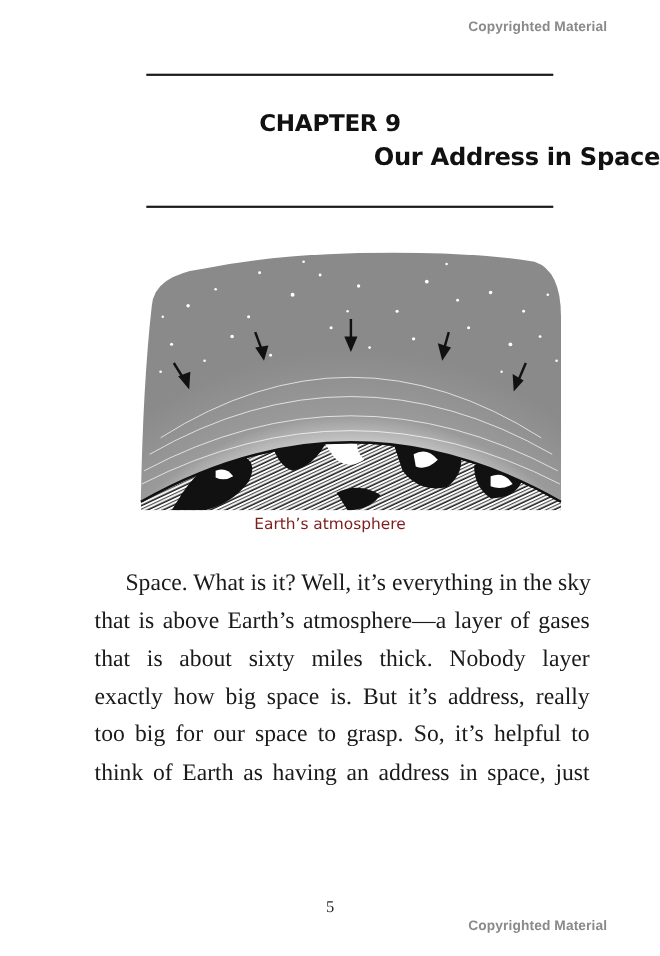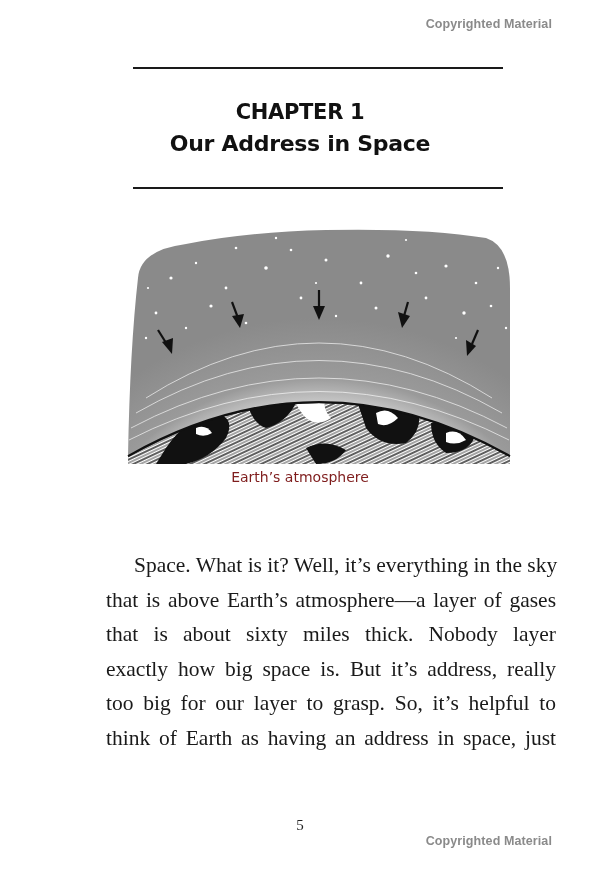--- a/index.html
+++ b/index.html
@@ -50,20 +50,21 @@
     }
     .chapter-number {
       top: 100px;
       font-size: 21px;
       letter-spacing: -0.3px;
     }
     .chapter-title {
       top: 131px;
       font-size: 22px;
       letter-spacing: -0.3px;
+      text-align: right;
     }
 
     .illustration {
       position: absolute;
       left: 126px;
       top: 228px;
       width: 386px;
       height: 236px;
     }
 
@@ -73,24 +74,23 @@
       left: 0;
       width: 600px;
       text-align: center;
       font-family: "DejaVu Sans", sans-serif;
       font-size: 14px;
       color: #7f1d1d;
     }
 
     .body-text {
       position: absolute;
-      left: 106px;
+      left: 86px;
       top: 512px;
       width: 450px;
-      margin-top: 36px;
     }
     .body-line {
       display: block;
       height: 34.5px;
       line-height: 34.5px;
       font-family: "Liberation Serif", serif;
       font-size: 21.5px;
       color: #1a1a1a;
       text-align: justify;
       text-align-last: justify;
@@ -109,21 +109,21 @@
       color: #222;
     }
   </style>
 </head>
 <body>
 
 <div class="watermark top">Copyrighted Material</div>
 
 <div class="rule top"></div>
 
-<div class="chapter-heading chapter-number">CHAPTER 1</div>
+<div class="chapter-heading chapter-number">CHAPTER 9</div>
 <div class="chapter-heading chapter-title">Our Address in Space</div>
 
 <div class="rule bottom"></div>
 
 <div class="illustration">
   <svg width="386" height="236" viewBox="0 0 386 236" xmlns="http://www.w3.org/2000/svg">
     <defs>
       <radialGradient id="haze" cx="193" cy="420" r="330" gradientUnits="userSpaceOnUse">
         <stop offset="0.58" stop-color="#ffffff"></stop>
         <stop offset="0.70" stop-color="#e2e2e2"></stop>
@@ -226,19 +226,19 @@
   </svg>
 </div>
 
 <div class="caption">Earth’s atmosphere</div>
 
 <div class="body-text">
   <span class="body-line indent">Space. What is it? Well, it’s everything in the sky</span>
   <span class="body-line">that is above Earth’s atmosphere—a layer of gases</span>
   <span class="body-line">that is about sixty miles thick. Nobody layer</span>
   <span class="body-line">exactly how big space is. But it’s address, really</span>
-  <span class="body-line">too big for our layer to grasp. So, it’s helpful to</span>
+  <span class="body-line">too big for our space to grasp. So, it’s helpful to</span>
   <span class="body-line">think of Earth as having an address in space, just</span>
 </div>
 
 <div class="page-number">5</div>
 
 <div class="watermark bottom">Copyrighted Material</div>
 
 </body></html>

